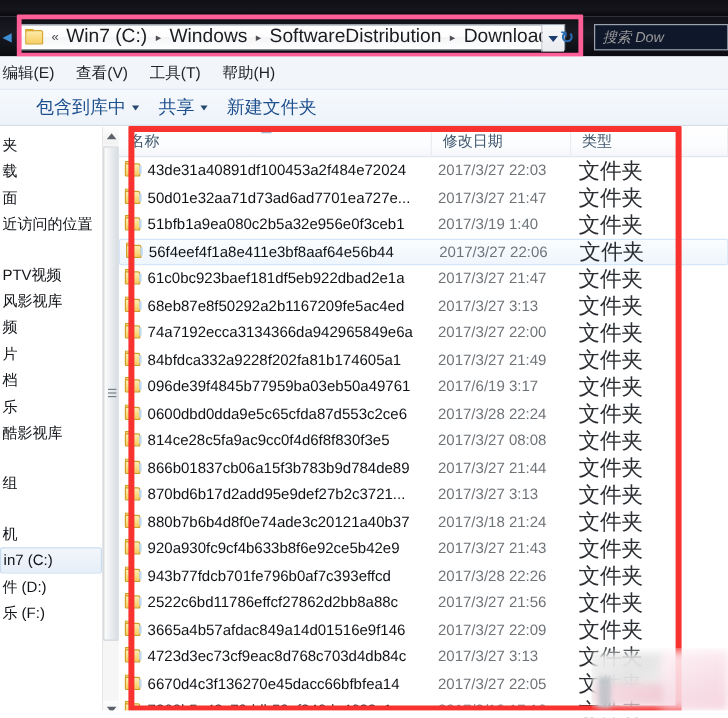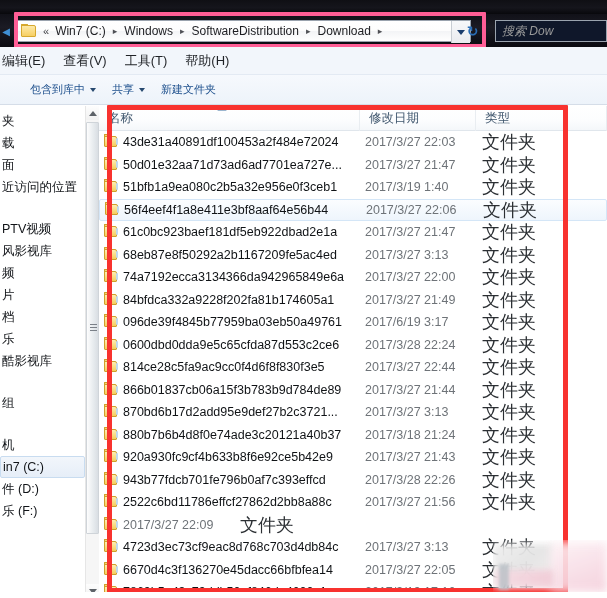--- a/index.html
+++ b/index.html
@@ -45,21 +45,21 @@
     background:linear-gradient(180deg,#fde9a8 0%,#f7cf63 100%);
     border:1px solid #d6a82e; border-radius:1px 2px 1px 1px;
   }
   .addr-folder-icon .f-tab {
     position:absolute; left:0; top:0px; width:7px; height:3px;
     background:#f3d070; border:1px solid #d6a82e; border-bottom:none;
     border-radius:1px 1px 0 0;
   }
   .crumb-chev-dbl { color:#45464a; font-size:11px; margin:0 3px 0 2px; }
   .crumb {
-    color:#1c1d21; font-size:12px; line-height:14px;
+    color:#1c1d21; font-size:16px; line-height:14px;
     padding:2px 3px; white-space:nowrap; cursor:default;
   }
   .crumb-sep {
     color:#4f5055; font-size:9px; padding:0 4px; line-height:14px;
   }
   .addr-dropdown {
     position:absolute; right:0px; top:0; width:19px; height:22px;
     background:linear-gradient(180deg,#f7f8fa 0%,#e9ebef 100%);
     border-left:1px solid #c7ccd3;
     display:flex; align-items:center; justify-content:center;
@@ -102,21 +102,21 @@
   .menu-item:first-child { padding-left:2px; }
 
   
   .cmdbar {
     position:absolute; left:0; top:75px; width:607px; height:30px;
     background:linear-gradient(180deg,#f6f9fd 0%,#edf3fa 100%);
     border-bottom:1px solid #d5dde8;
     display:flex; align-items:center;
   }
   .cmd-item {
-    font-size:11px; color:#1d4f8c; padding:4px 8px; white-space:nowrap; cursor:default;
+    font-size:15px; color:#1d4f8c; padding:4px 8px; white-space:nowrap; cursor:default;
     display:flex; align-items:center; gap:5px;
   }
   .cmd-item.first { margin-left:22px; }
   .mini-caret {
     width:0;height:0;border-left:3.5px solid transparent;border-right:3.5px solid transparent;
     border-top:4px solid #27496f; display:inline-block;
   }
 
   
   .nav-pane {
@@ -480,21 +480,21 @@
           <span class="c-date">2017/3/28 22:24</span>
           <span class="c-type">文件夹</span>
         </div>
         <div class="row">
           <span class="fico">
             <span class="ft"></span>
             <span class="fb"></span>
             <span class="fe"></span>
           </span>
           <span class="c-name">814ce28c5fa9ac9cc0f4d6f8f830f3e5</span>
-          <span class="c-date">2017/3/27 22:44</span>
+          <span class="c-date">2017/3/27 08:08</span>
           <span class="c-type">文件夹</span>
         </div>
         <div class="row">
           <span class="fico">
             <span class="ft"></span>
             <span class="fb"></span>
             <span class="fe"></span>
           </span>
           <span class="c-name">866b01837cb06a15f3b783b9d784de89</span>
           <span class="c-date">2017/3/27 21:44</span>
@@ -549,20 +549,21 @@
           <span class="c-name">2522c6bd11786effcf27862d2bb8a88c</span>
           <span class="c-date">2017/3/27 21:56</span>
           <span class="c-type">文件夹</span>
         </div>
         <div class="row">
           <span class="fico">
             <span class="ft"></span>
             <span class="fb"></span>
             <span class="fe"></span>
           </span>
+          <span class="c-name">3665a4b57afdac849a14d01516e9f146</span>
           <span class="c-date">2017/3/27 22:09</span>
           <span class="c-type">文件夹</span>
         </div>
         <div class="row">
           <span class="fico">
             <span class="ft"></span>
             <span class="fb"></span>
             <span class="fe"></span>
           </span>
           <span class="c-name">4723d3ec73cf9eac8d768c703d4db84c</span>

